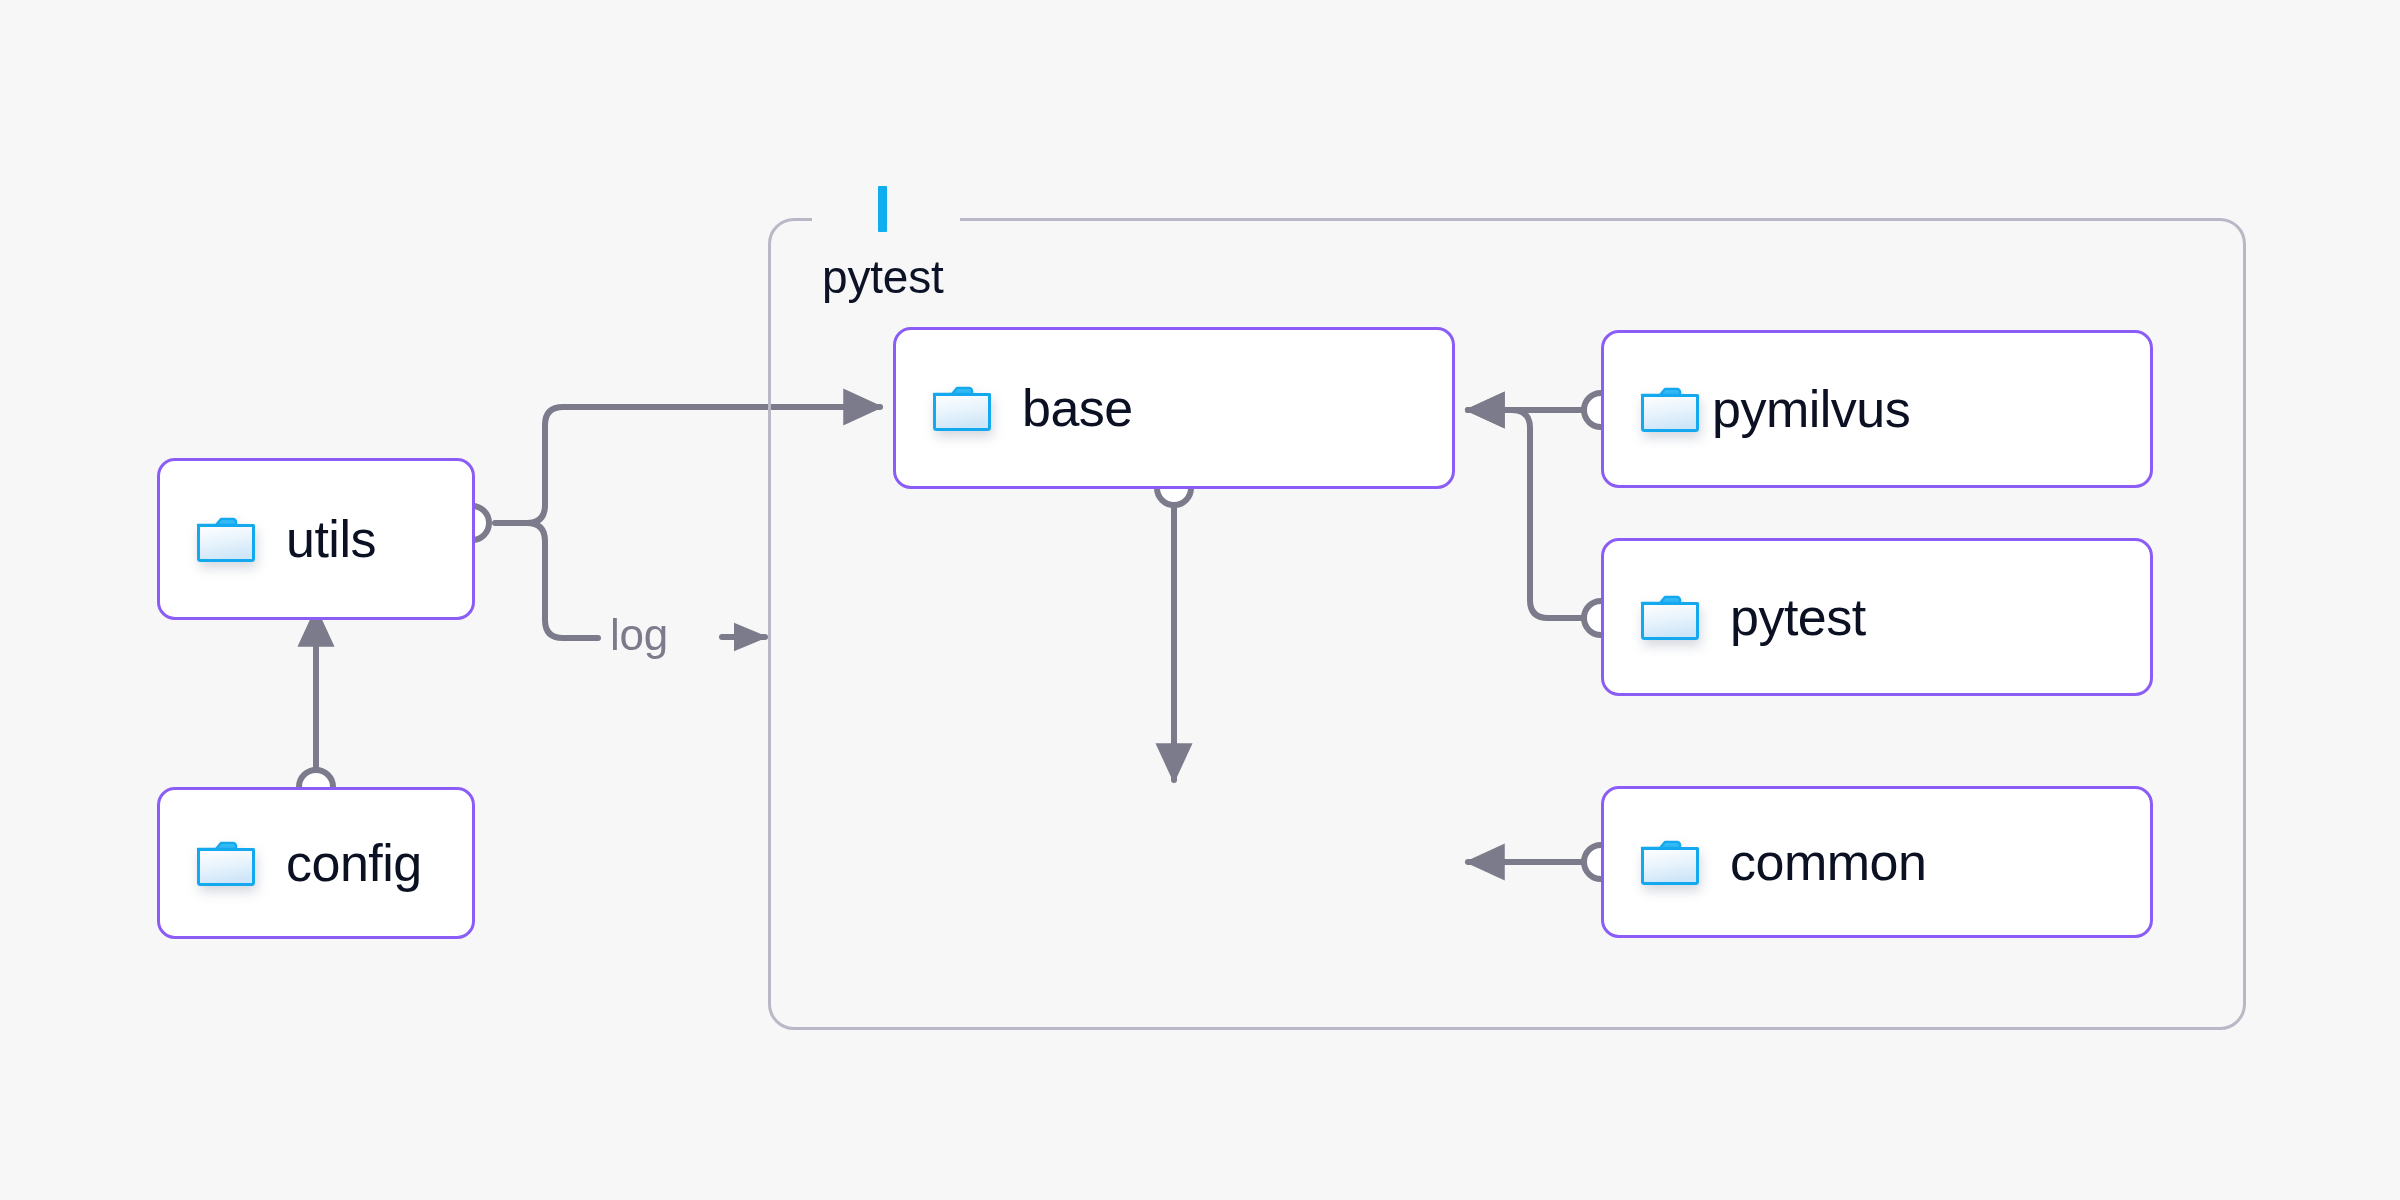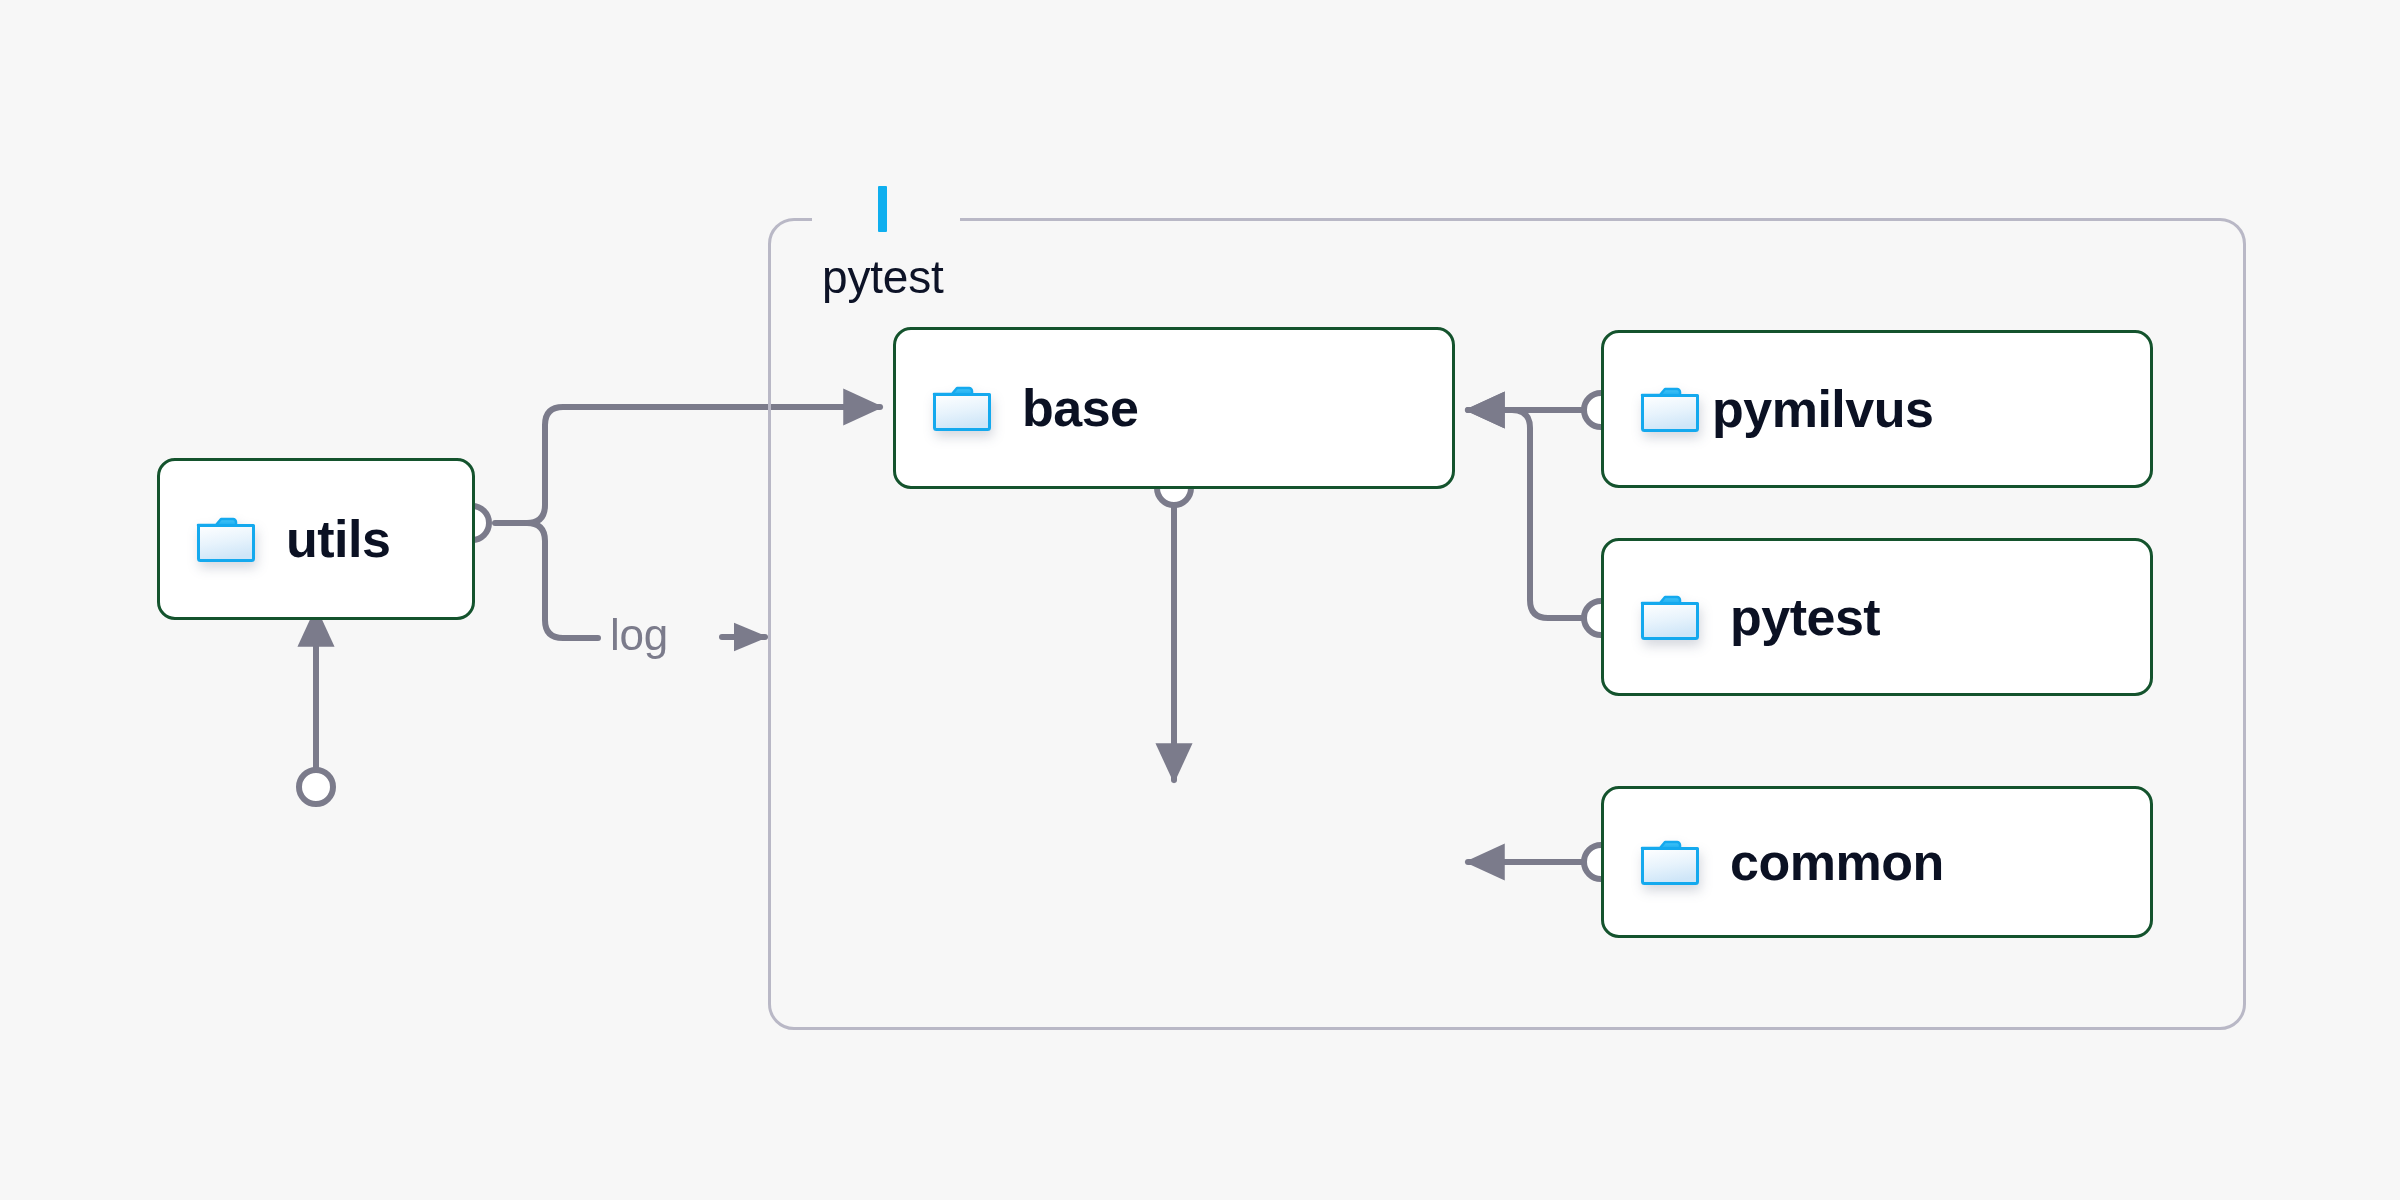--- a/index.html
+++ b/index.html
@@ -55,27 +55,26 @@
     color: #0d1327;
     letter-spacing: -0.2px;
     white-space: nowrap;
   }
 
   
   .node {
     position: absolute;
     box-sizing: border-box;
     background: #ffffff;
-    border: 3px solid #14532d;
+    border: 3px solid #8b5cf6;
     border-radius: 18px;
     display: flex;
     align-items: center;
     padding-left: 36px;
     gap: 30px;
-    font-weight: bold;
   }
   .node-label {
     font-size: 52px;
     color: #0b1123;
     letter-spacing: -0.5px;
     white-space: nowrap;
     line-height: 1;
   }
   .folder-icon {
     flex: none;
@@ -162,20 +161,29 @@
   <div class="node" style="left:157px; top:442px; width:318px; height:162px;margin-top:16px;">
     <span class="folder-icon">
       <svg viewBox="0 0 60 48" width="60" height="48">
         <path d="M2 10 h18 l5 -6 h12 a3 3 0 0 1 3 3 v5 z" fill="url(#folderTab)" stroke="#14a9ee" stroke-width="2.5" stroke-linejoin="round"></path>
         <path d="M2.5 10.5 h55 v33 a2 2 0 0 1 -2 2 h-51 a2 2 0 0 1 -2 -2 z" fill="url(#folderBody)" stroke="#14a9ee" stroke-width="3" stroke-linejoin="round"></path>
       </svg>
     </span>
     <span class="node-label">utils</span>
   </div>
 
+  <div class="node" style="left:157px; top:787px; width:318px; height:152px;">
+    <span class="folder-icon">
+      <svg viewBox="0 0 60 48" width="60" height="48">
+        <path d="M2 10 h18 l5 -6 h12 a3 3 0 0 1 3 3 v5 z" fill="url(#folderTab)" stroke="#14a9ee" stroke-width="2.5" stroke-linejoin="round"></path>
+        <path d="M2.5 10.5 h55 v33 a2 2 0 0 1 -2 2 h-51 a2 2 0 0 1 -2 -2 z" fill="url(#folderBody)" stroke="#14a9ee" stroke-width="3" stroke-linejoin="round"></path>
+      </svg>
+    </span>
+    <span class="node-label">config</span>
+  </div>
 
   <div class="node" style="left:893px; top:327px; width:562px; height:162px;">
     <span class="folder-icon">
       <svg viewBox="0 0 60 48" width="60" height="48">
         <path d="M2 10 h18 l5 -6 h12 a3 3 0 0 1 3 3 v5 z" fill="url(#folderTab)" stroke="#14a9ee" stroke-width="2.5" stroke-linejoin="round"></path>
         <path d="M2.5 10.5 h55 v33 a2 2 0 0 1 -2 2 h-51 a2 2 0 0 1 -2 -2 z" fill="url(#folderBody)" stroke="#14a9ee" stroke-width="3" stroke-linejoin="round"></path>
       </svg>
     </span>
     <span class="node-label">base</span>
   </div>

